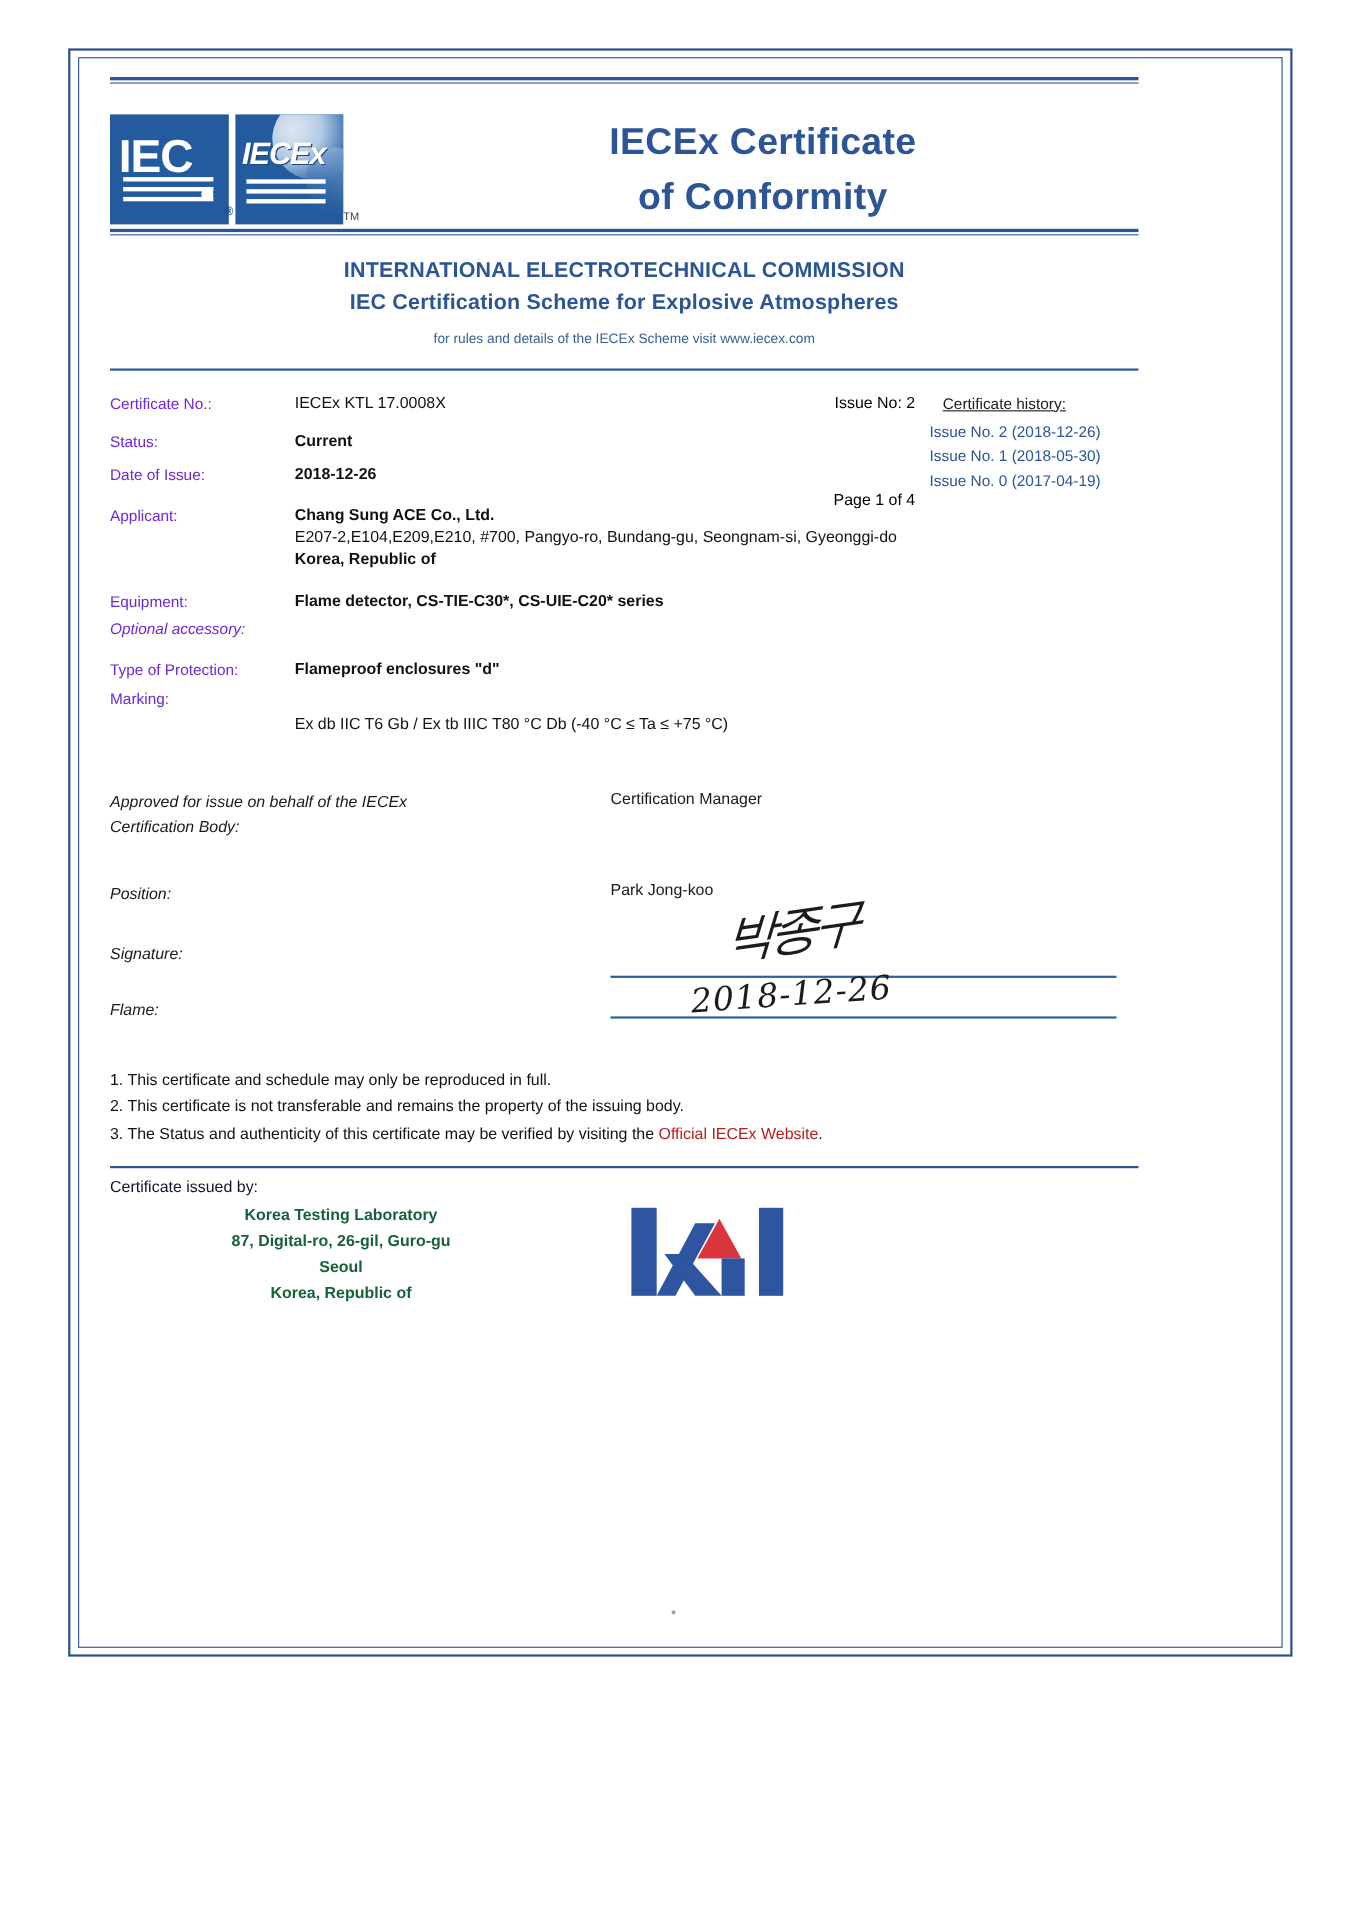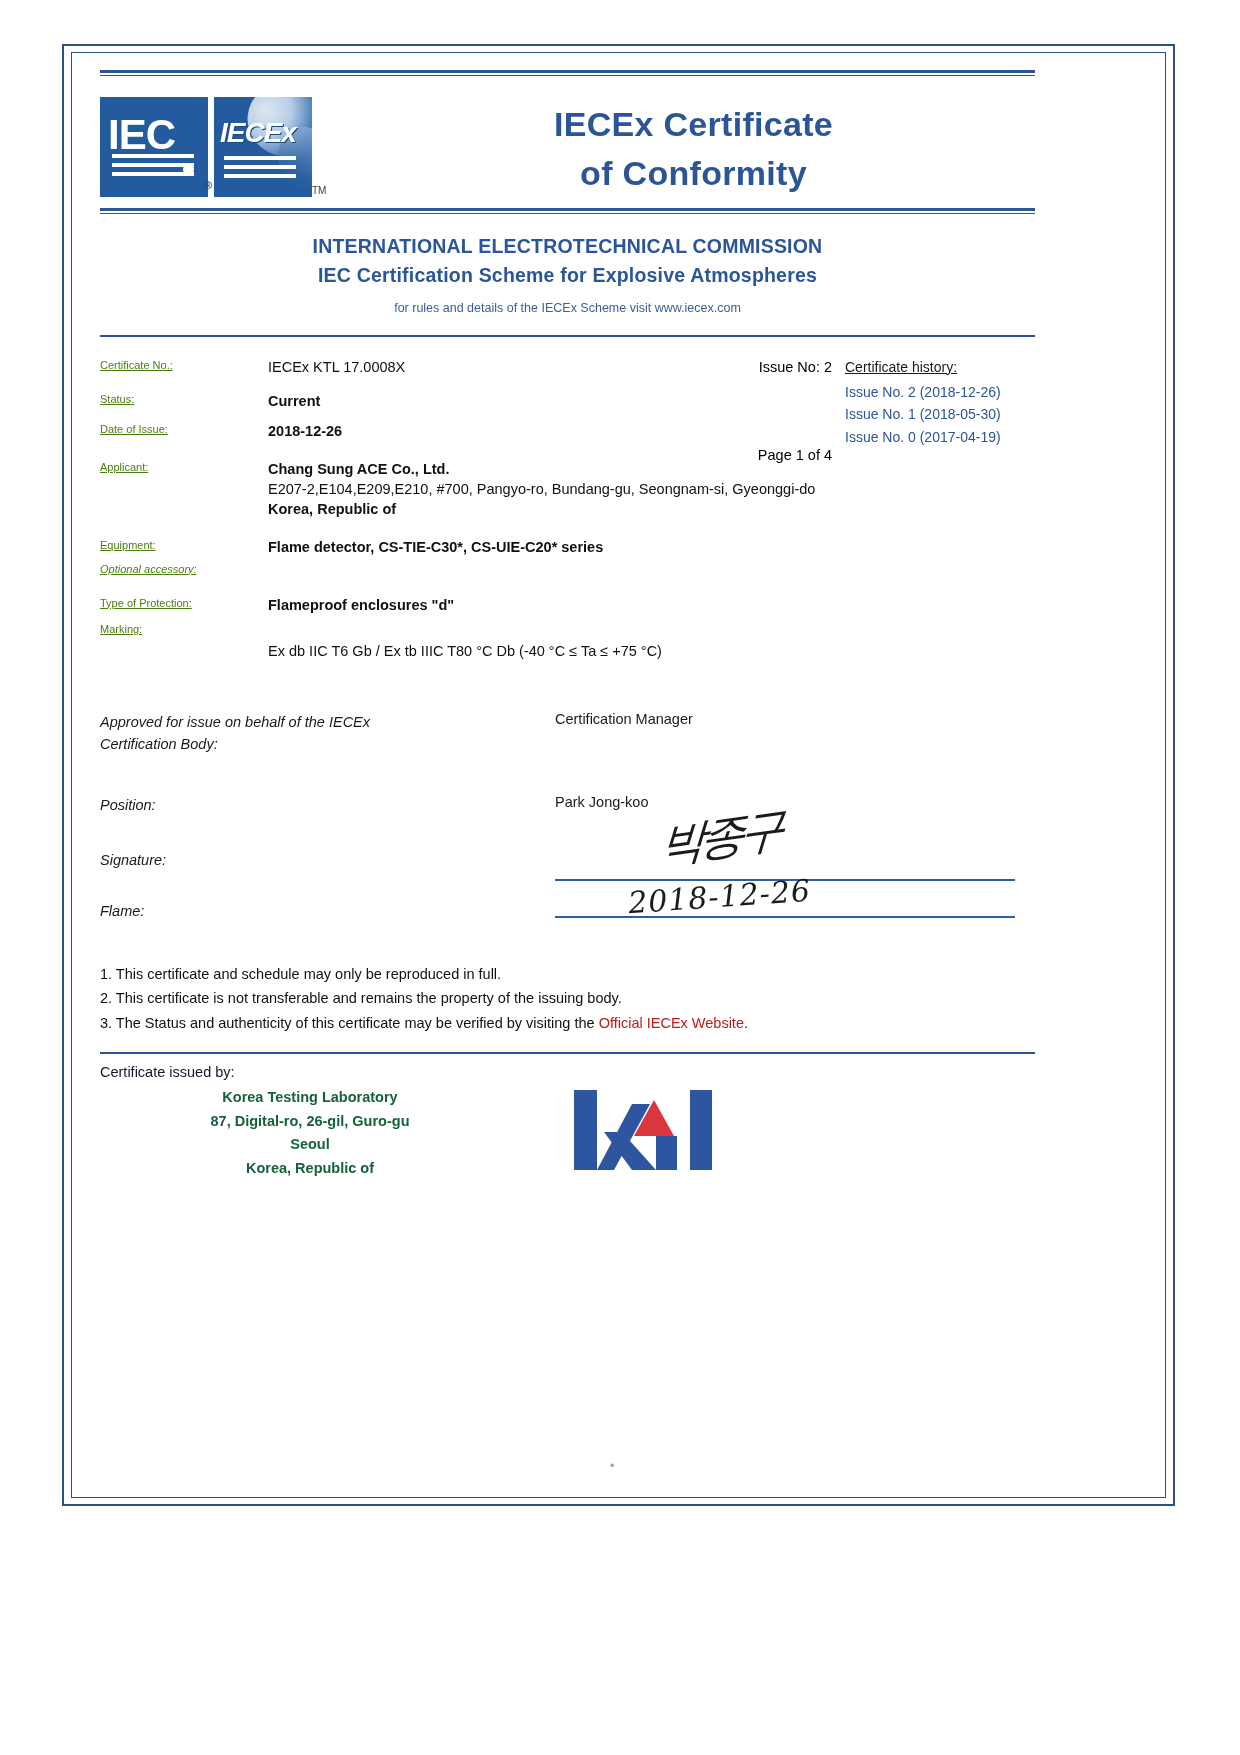--- a/index.html
+++ b/index.html
@@ -53,21 +53,21 @@
     border-top: 3px solid #2b5596;
     margin-bottom: 2px;
   }
   .rule-top2 {
     height: 0;
     border-top: 1px solid #2b5596;
     margin-bottom: 10px;
   }
   .header-row {
     display: flex;
-    align-items: center;
+    align-items: flex-end;
     height: 118px;
   }
   .logos {
     display: flex;
     align-items: flex-start;
     gap: 6px;
     padding-top: 4px;
     position: relative;
   }
   .logo-box {
@@ -215,24 +215,23 @@
     margin-top: 22px;
     position: relative;
   }
   .drow {
     display: flex;
     align-items: flex-start;
     margin-bottom: 4px;
   }
   .dlabel {
     width: 168px;
-    font-size: 11px;
-    color: #4d7c0f;
+    font-size: 14px;
+    color: #6d28d9;
     flex-shrink: 0;
-    text-decoration: underline;
   }
   .dlabel.italic { font-style: italic; }
   .dvalue {
     font-size: 14.5px;
     color: #111111;
   }
   .dvalue.bold { font-weight: bold; }
 
   .issue-col {
     position: absolute;
@@ -254,20 +253,21 @@
     position: absolute;
     right: 0;
     top: 0;
     width: 190px;
     font-size: 14px;
   }
   .history-title {
     color: #1a1a1a;
     text-decoration: underline;
     margin-bottom: 6px;
+    margin-left: 12px;
   }
   .history-item {
     color: #2b5596;
     line-height: 1.62;
   }
 
   .blk { margin-top: 22px; }
   .blk-sm { margin-top: 10px; }
 
   .marking-line {

